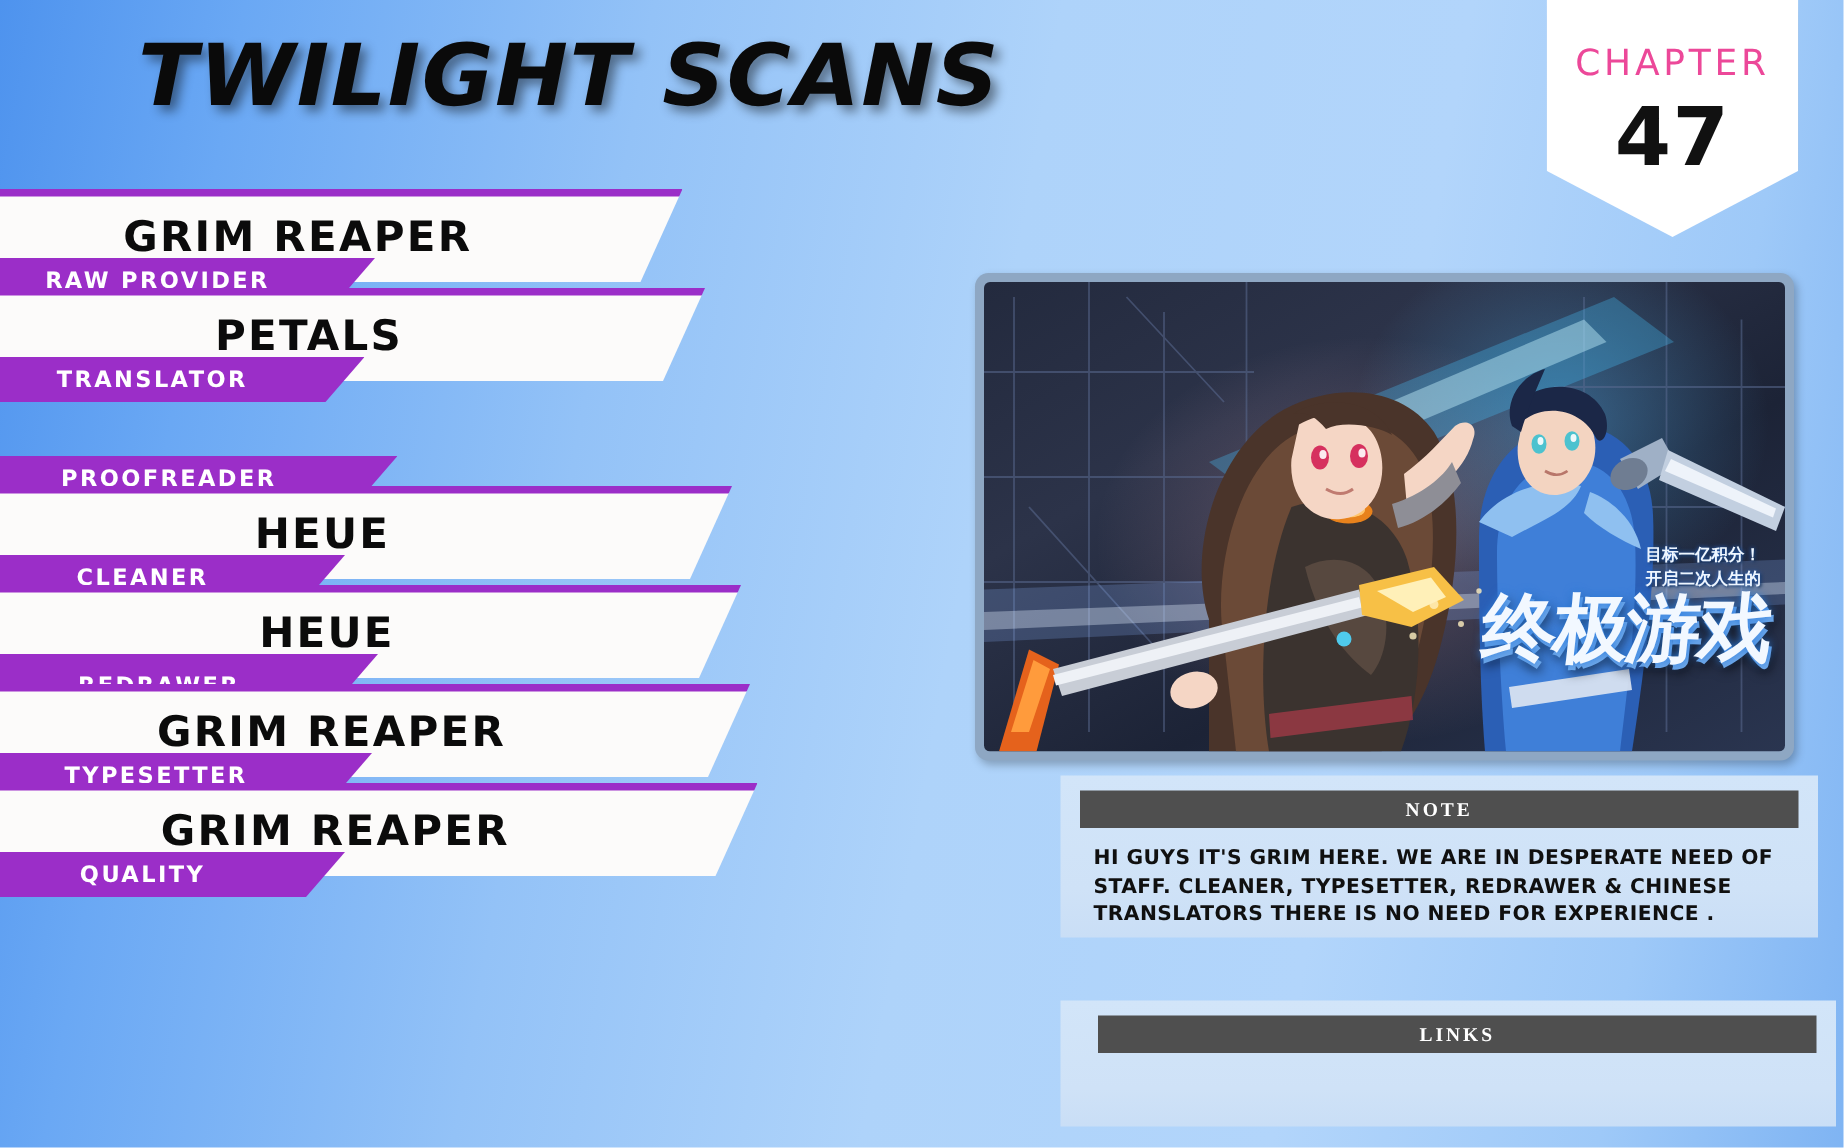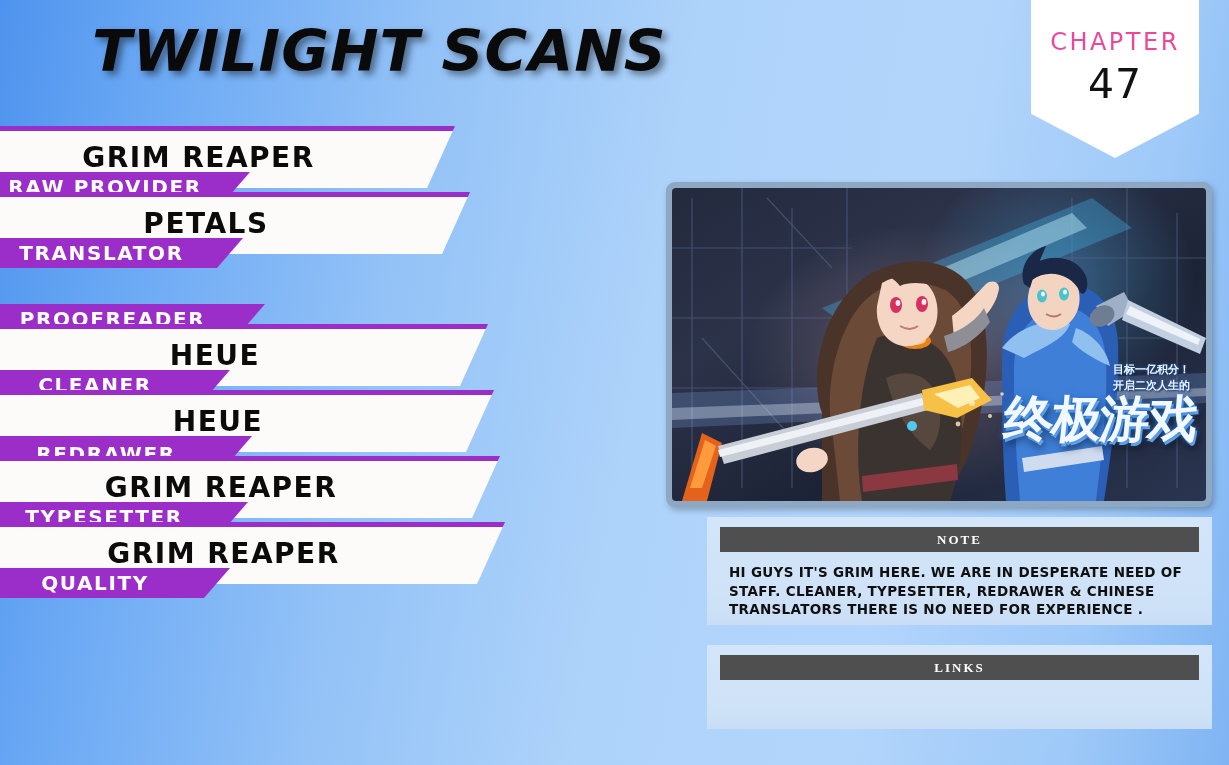--- a/index.html
+++ b/index.html
@@ -28,21 +28,21 @@
     background:#ffffff;
     clip-path:polygon(0 0,100% 0,100% 72%,50% 100%,0 72%);
     filter:drop-shadow(4px 4px 6px rgba(0,0,0,.35));
     text-align:center;
   }
   .chapter-word{
     margin-top:28px;font-size:24px;font-weight:400;letter-spacing:2.5px;
     color:#ec4899;font-family:"DejaVu Sans", sans-serif;
   }
   .chapter-num{
-    margin-top:4px;font-size:41px;font-weight:400;letter-spacing:1px;
+    margin-top:4px;font-size:54px;font-weight:700;letter-spacing:1px;
     color:#111;font-family:"DejaVu Sans", sans-serif;
   }
 
   
   .credits{position:absolute;left:0;top:126px;width:520px;}
   .credit{position:relative;height:66px;}
   .credit .white-bar{
     position:absolute;left:0;top:0;height:62px;
     background:#fcfbfa;
     border-top:5px solid #9b2ec8;
@@ -58,28 +58,28 @@
     font-family:"DejaVu Sans", sans-serif;white-space:nowrap;
     margin-right:58px;margin-top:-4px;
   }
   .credit .purple-bar{
     position:absolute;left:0;top:46px;height:30px;
     background:#9b2ec8;
     display:flex;align-items:center;
     filter:drop-shadow(4px 4px 4px rgba(0,0,0,.30));
   }
   .credit .role{
-    font-size:20px;font-weight:900;letter-spacing:1.6px;color:#ffffff;
+    font-size:15px;font-weight:900;letter-spacing:1.6px;color:#ffffff;
     font-family:"DejaVu Sans", sans-serif;white-space:nowrap;
     width:100%;text-align:center;padding-right:40px;box-sizing:border-box;
   }
 
   
   .cover-frame{
-    position:absolute;left:666px;top:182px;width:546px;height:325px;
+    position:absolute;left:650px;top:182px;width:546px;height:325px;
     background:#8ea7c3;border-radius:9px;padding:6px;box-sizing:border-box;
     box-shadow:2px 3px 6px rgba(0,0,0,.25);
   }
   .cover{
     width:100%;height:100%;border-radius:4px;overflow:hidden;position:relative;
     background:
       radial-gradient(ellipse 55% 70% at 48% 55%, rgba(255,190,205,.30) 0%, rgba(255,190,205,0) 62%),
       radial-gradient(ellipse 40% 60% at 72% 30%, rgba(90,190,255,.40) 0%, rgba(90,190,255,0) 65%),
       linear-gradient(150deg,#232a3e 0%,#2c3349 30%,#1c2336 62%,#2a3550 100%);
   }
@@ -119,21 +119,21 @@
   }
   .link-row{
     display:flex;align-items:baseline;margin-bottom:7px;
     font-family:"DejaVu Sans", sans-serif;
   }
   .link-label{font-size:17px;font-weight:900;color:#0b0b0b;letter-spacing:.4px;margin-right:7px;}
   .link-url{font-size:16px;font-weight:700;color:#e01414;letter-spacing:.1px;}
   .link-url.small{font-size:14.5px;}
 
   #note-panel{top:517px;height:108px;}
-  #links-panel{top:645px;height:84px;}
+  #links-panel{top:667px;height:84px;padding-left:12px;}
 </style>
 </head>
 <body>
 
 <div class="title">TWILIGHT SCANS</div>
 
 <div class="chapter-ribbon">
   <div class="chapter-word">CHAPTER</div>
   <div class="chapter-num">47</div>
 </div>

